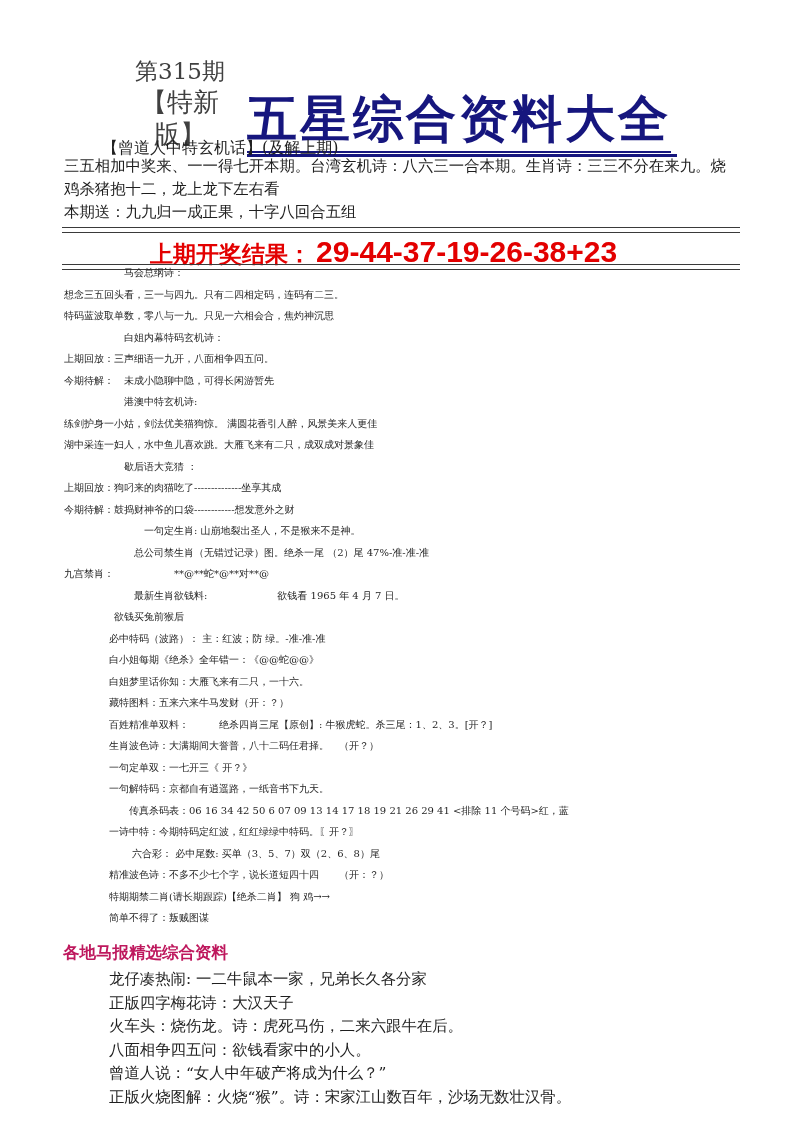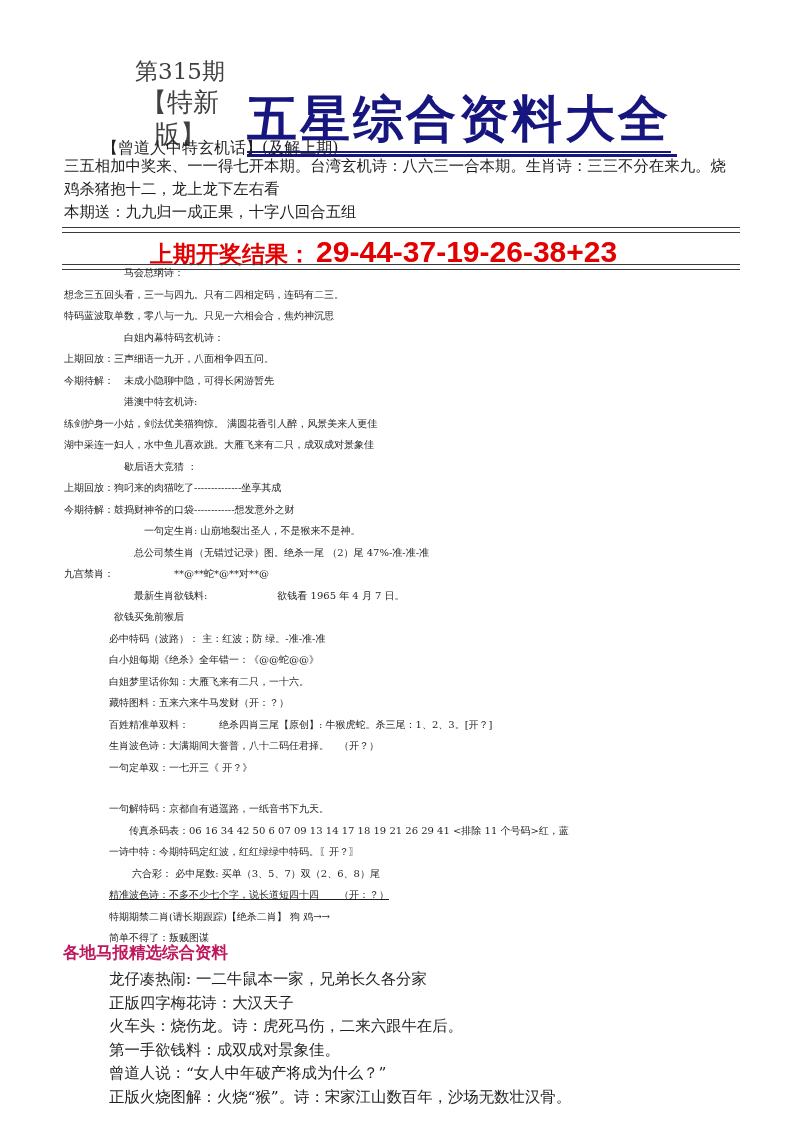--- a/index.html
+++ b/index.html
@@ -75,33 +75,33 @@
       <div class="line">九宫禁肖：　　　　　　**@**蛇*@**对**@</div>
       <div class="line" style="padding-left: 70px;">最新生肖欲钱料:　　　　　　　欲钱看 1965 年 4 月 7 日。</div>
       <div class="line" style="padding-left: 50px;">欲钱买兔前猴后</div>
       <div class="line" style="padding-left: 45px;">必中特码（波路）： 主：红波；防 绿。-准-准-准</div>
       <div class="line" style="padding-left: 45px;">白小姐每期《绝杀》全年错一：《@@蛇@@》</div>
       <div class="line" style="padding-left: 45px;">白姐梦里话你知：大雁飞来有二只，一十六。</div>
       <div class="line" style="padding-left: 45px;">藏特图料：五来六来牛马发财（开：？）</div>
       <div class="line" style="padding-left: 45px;">百姓精准单双料：　　　绝杀四肖三尾【原创】: 牛猴虎蛇。杀三尾：1、2、3。[开？]</div>
       <div class="line" style="padding-left: 45px;">生肖波色诗：大满期间大誉普，八十二码任君择。　（开？）</div>
       <div class="line" style="padding-left: 45px;">一句定单双：一七开三《 开？》</div>
-      <div class="line" style="padding-left: 45px; margin-top: 20px;">一句解特码：京都自有逍遥路，一纸音书下九天。</div>
+      <div class="line" style="padding-left: 45px;">一句解特码：京都自有逍遥路，一纸音书下九天。</div>
       <div class="line" style="padding-left: 65px;">传真杀码表：06 16 34 42 50 6 07 09 13 14 17 18 19 21 26 29 41 &lt;排除 11 个号码&gt;红，蓝</div>
       <div class="line" style="padding-left: 45px;">一诗中特：今期特码定红波，红红绿绿中特码。〖开？〗</div>
       <div class="line" style="padding-left: 68px;">六合彩： 必中尾数: 买单（3、5、7）双（2、6、8）尾</div>
-      <div class="line" style="padding-left: 45px; text-decoration: underline;">精准波色诗：不多不少七个字，说长道短四十四　　（开：？）</div>
+      <div class="line" style="padding-left: 45px;">精准波色诗：不多不少七个字，说长道短四十四　　（开：？）</div>
       <div class="line" style="padding-left: 45px;">特期期禁二肖(请长期跟踪)【绝杀二肖】 狗 鸡→→</div>
       <div class="line" style="padding-left: 45px;">简单不得了：叛贼图谋</div>
     </div>
 
   <div class="sec2-header">各地马报精选综合资料</div>
 
   <div class="sec2-lines">
       <div class="line" style="padding-left: 45px;">龙仔凑热闹: 一二牛鼠本一家，兄弟长久各分家</div>
       <div class="line" style="padding-left: 45px;">正版四字梅花诗：大汉天子</div>
       <div class="line" style="padding-left: 45px;">火车头：烧伤龙。诗：虎死马伤，二来六跟牛在后。</div>
-      <div class="line" style="padding-left: 45px;">第一手欲钱料：成双成对景象佳。</div>
+      <div class="line" style="padding-left: 45px;">八面相争四五问：欲钱看家中的小人。</div>
       <div class="line" style="padding-left: 45px;">曾道人说：“女人中年破产将成为什么？”</div>
       <div class="line" style="padding-left: 45px;">正版火烧图解：火烧“猴”。诗：宋家江山数百年，沙场无数壮汉骨。</div>
     </div>
 
 </div>
 
 </body></html>

